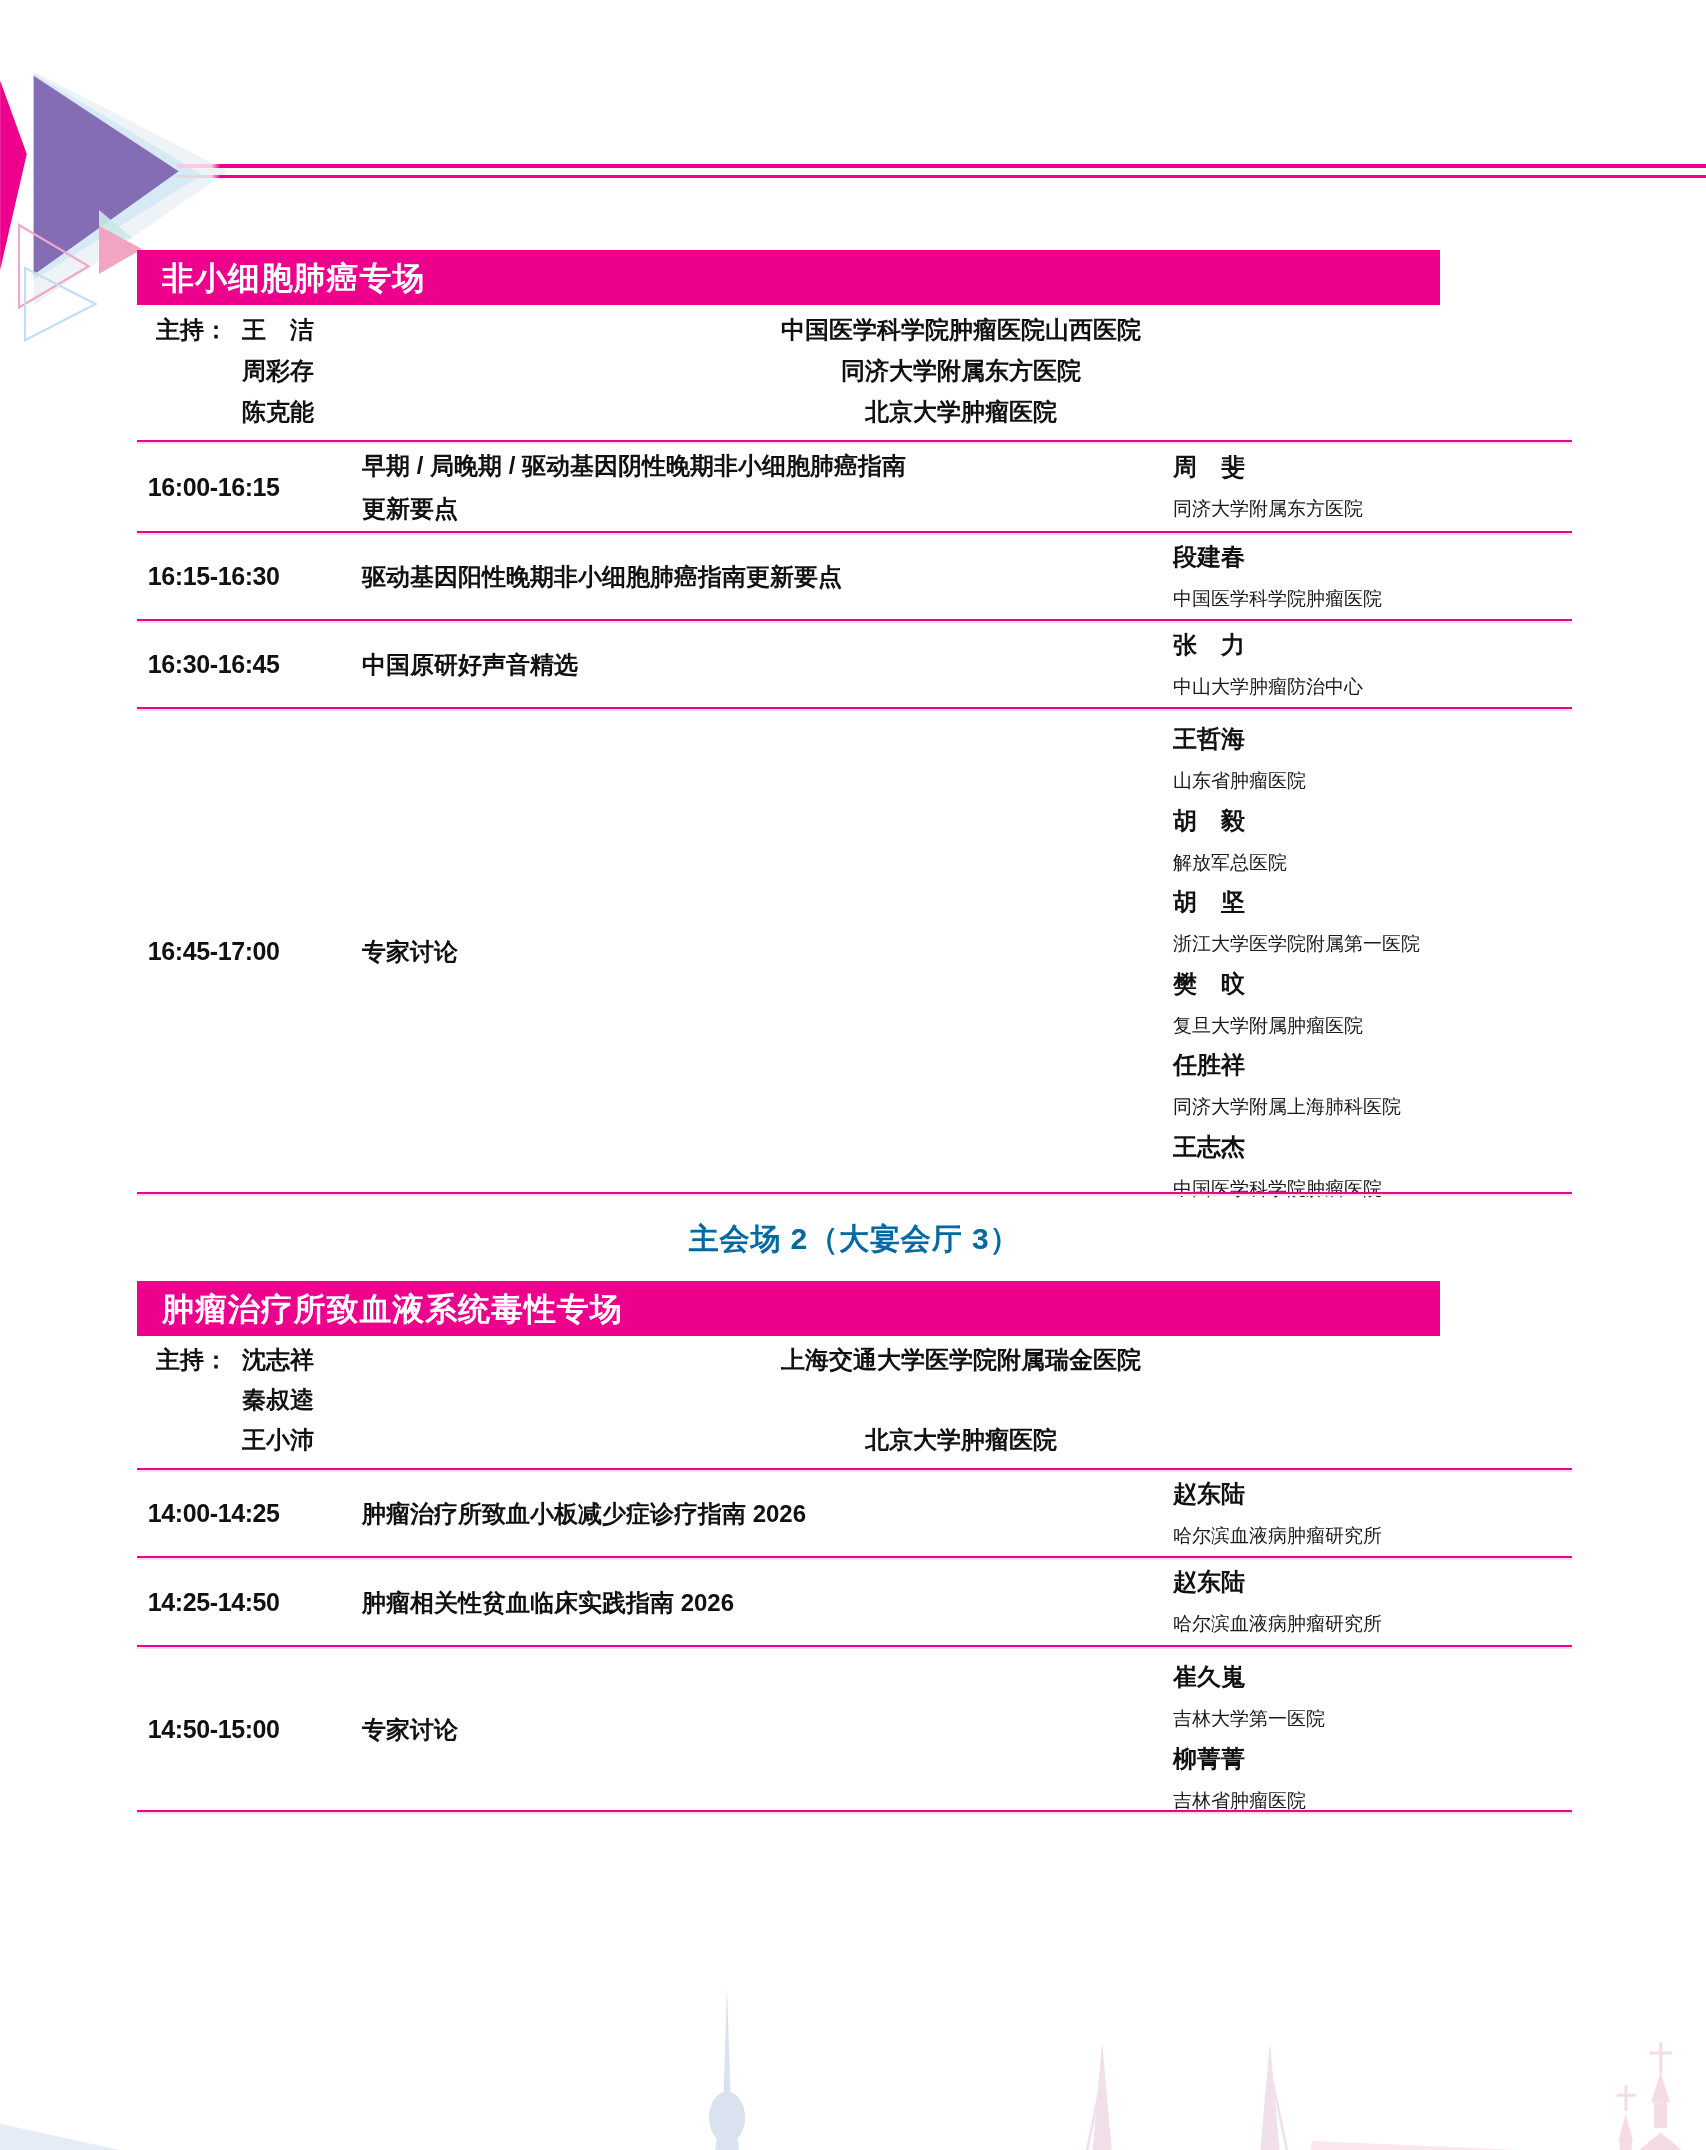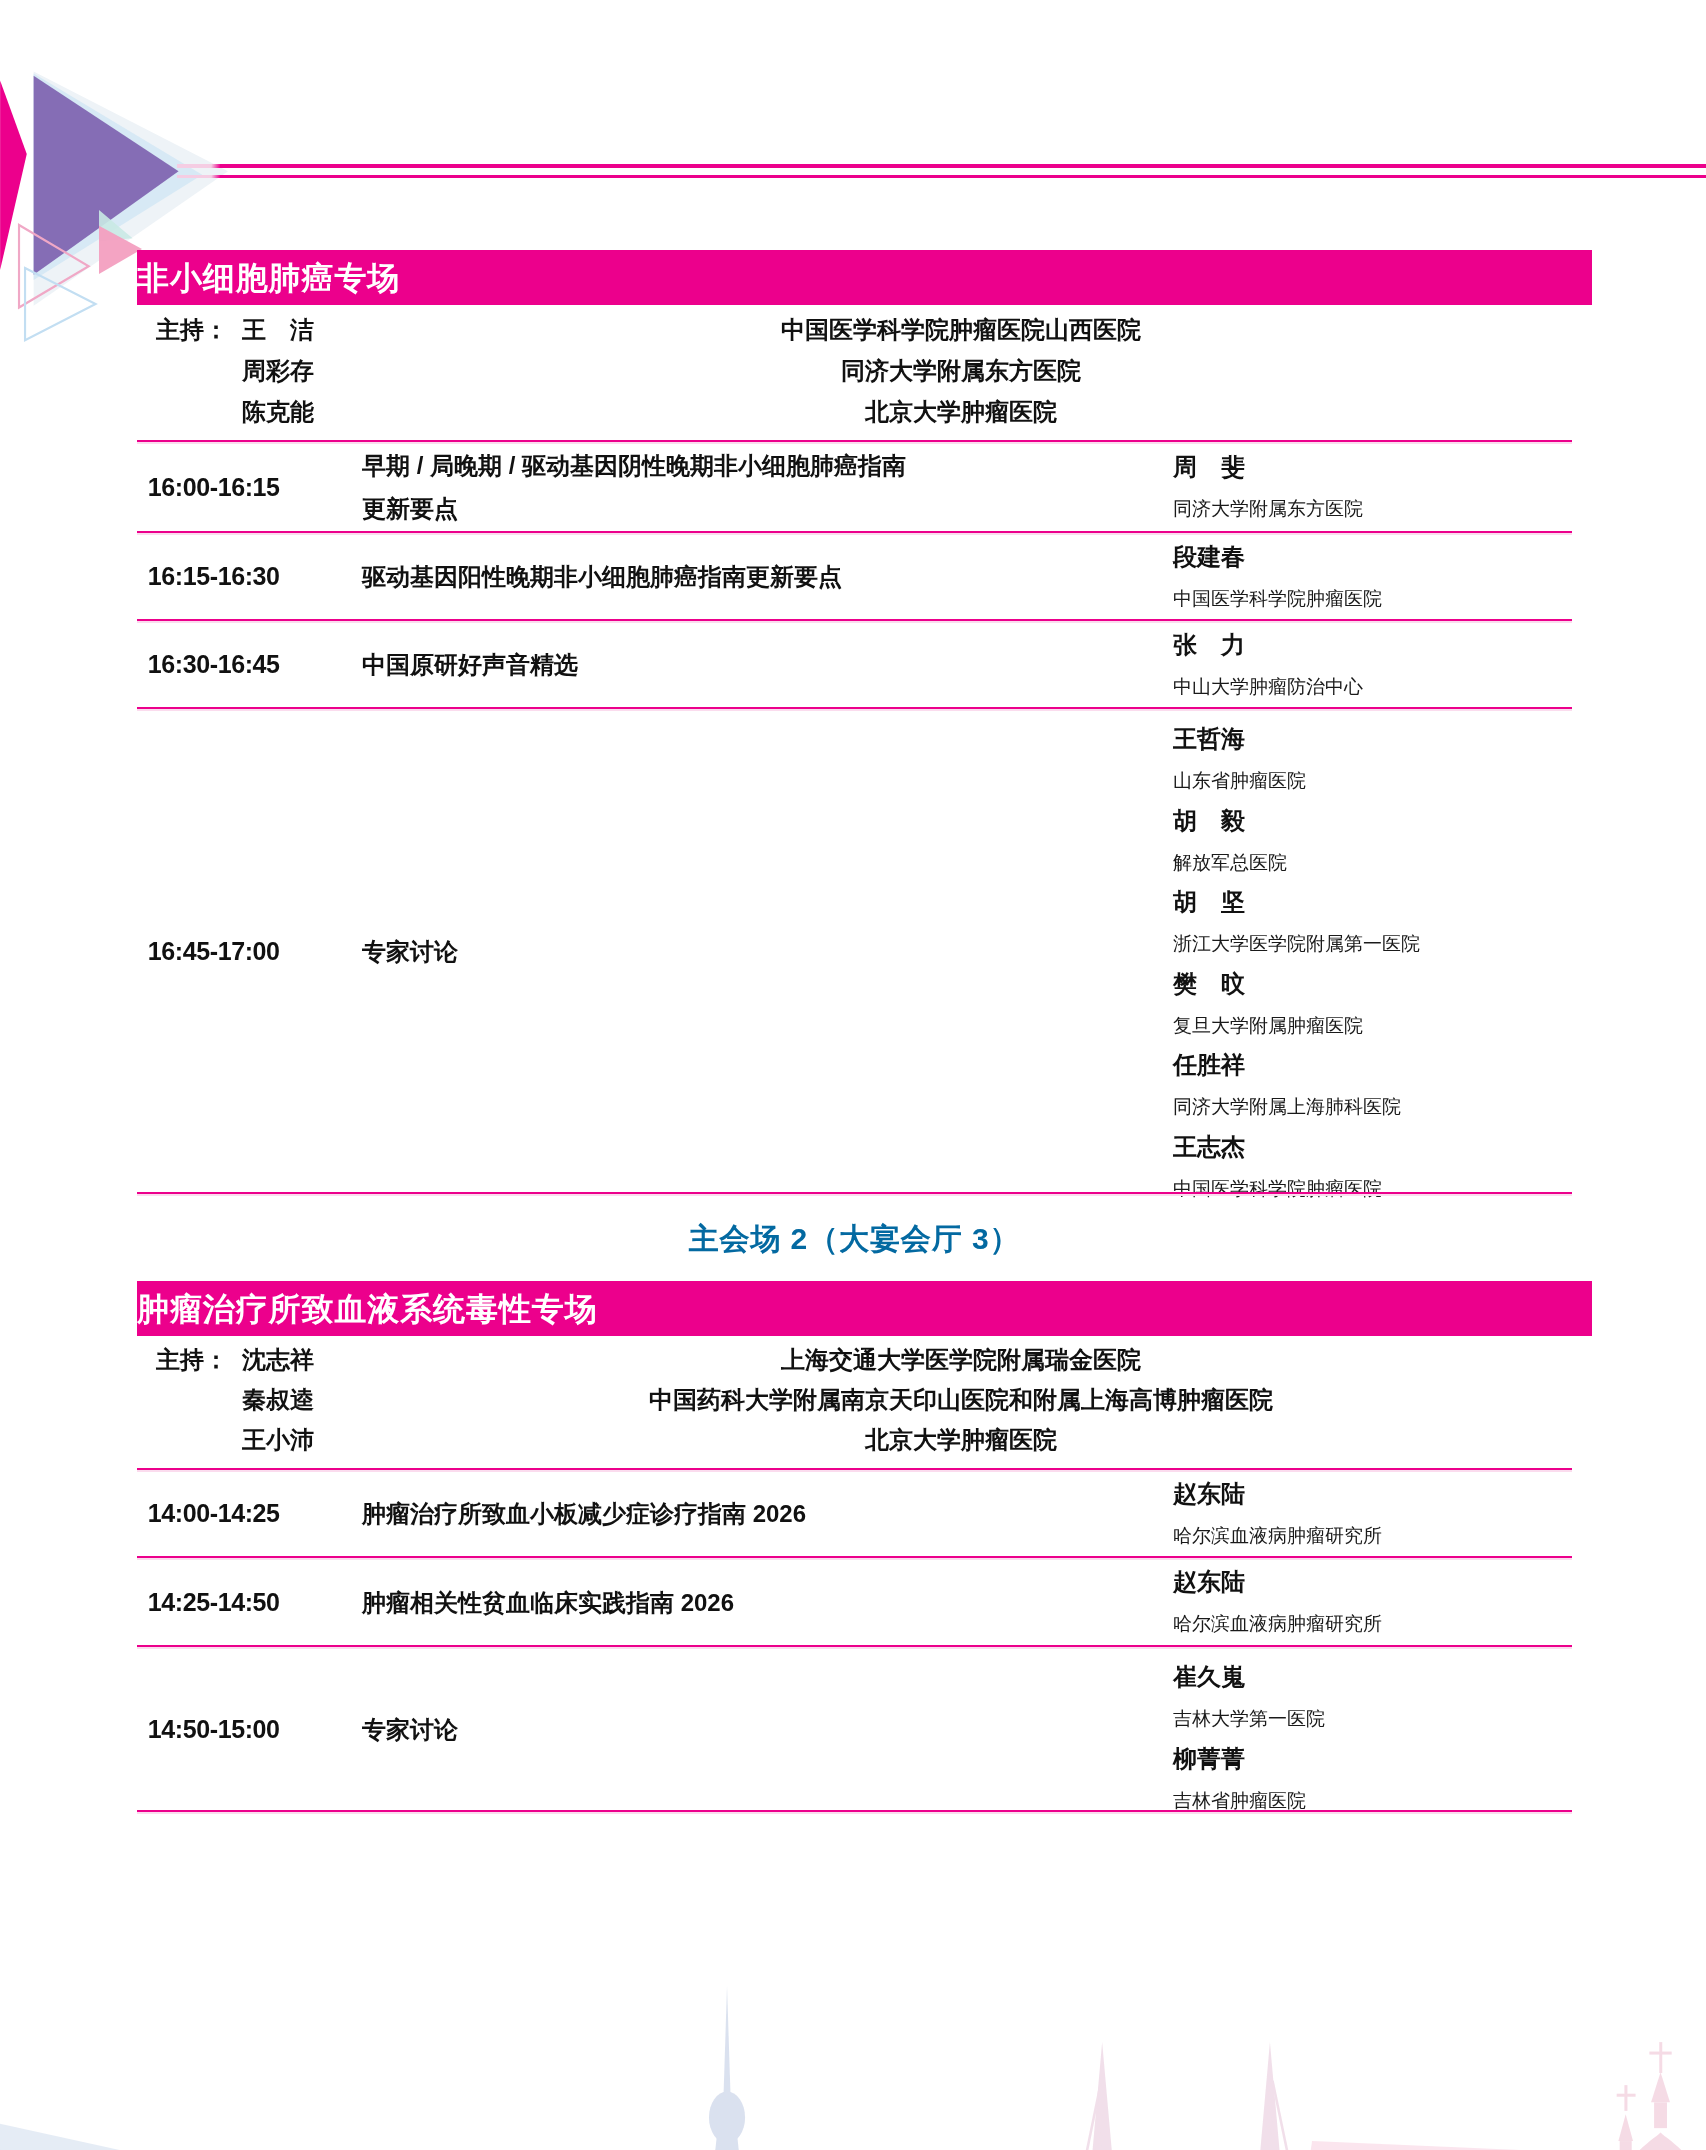--- a/index.html
+++ b/index.html
@@ -12,24 +12,24 @@
   
   .topline{
     position:absolute;left:177px;right:0;
     background:linear-gradient(100deg,#f5cde3 0px,#f5cde3 34px,#ec008c 43px);
   }
   #topline1{top:164px;height:4.3px;}
   #topline2{top:175px;height:2.6px;}
 
   
   .bar{
-    position:absolute;left:137px;width:1455px;height:55px;
+    position:absolute;left:137px;width:1303px;height:55px;
     background:#ec008c;color:#ffffff;
     font-size:32px;font-weight:bold;line-height:56px;
-    box-sizing:border-box;
+    padding-left:25px;box-sizing:border-box;
     letter-spacing:0.9px;
   }
   #bar1{top:250px;}
   #bar2{top:1281px;}
 
   
   .chairs{position:absolute;left:137px;width:1435px;}
   #chairs1{top:309px;}
   #chairs1 .chair-line{line-height:41px;}
   #chairs2{top:1340px;}
@@ -178,21 +178,20 @@
 
 <div id="chairs2" class="chairs">
   <div class="chair-line">
     <span class="chair-label">主持：</span>
     <span class="chair-name">沈志祥</span>
     <span class="chair-affil">上海交通大学医学院附属瑞金医院</span>
   </div>
   <div class="chair-line">
     <span class="chair-label"></span>
     <span class="chair-name">秦叔逵</span>
-    <span class="chair-affil">中国药科大学附属南京天印山医院和附属上海高博肿瘤医院</span>
   </div>
   <div class="chair-line">
     <span class="chair-label"></span>
     <span class="chair-name">王小沛</span>
     <span class="chair-affil">北京大学肿瘤医院</span>
   </div>
 </div>
 
 <div id="table2" class="table">
   <div class="trow r1">

